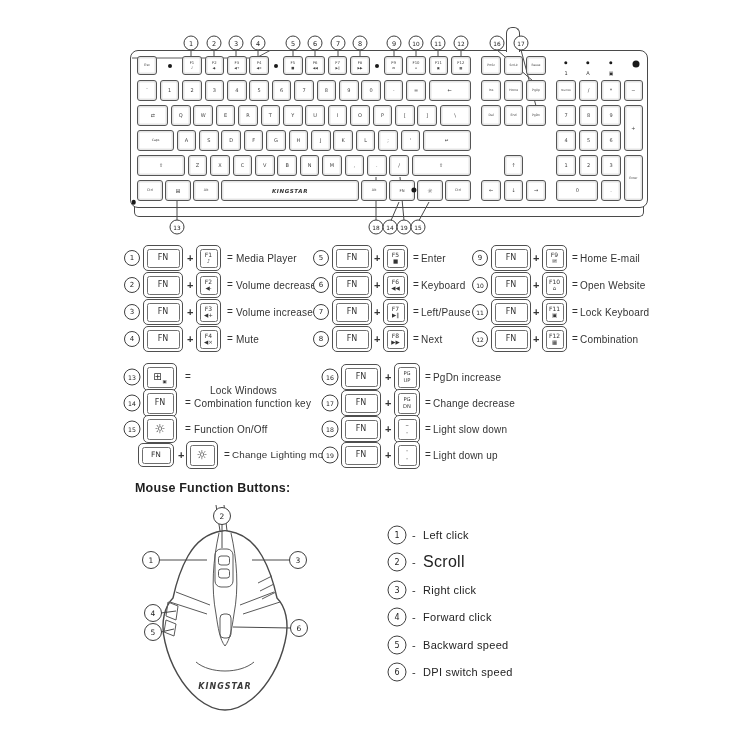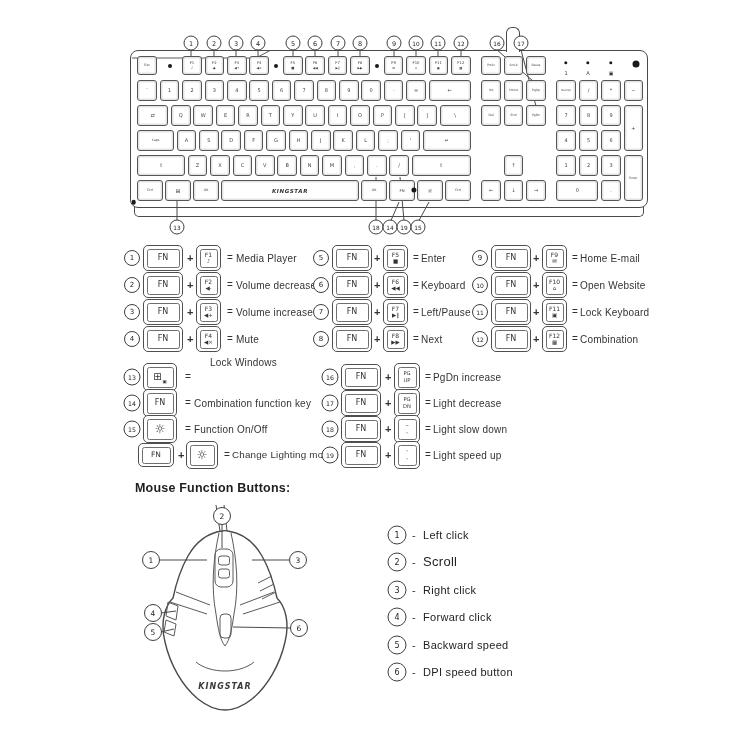--- a/index.html
+++ b/index.html
@@ -647,21 +647,21 @@
     <div class="sym" style="left: 572px; top: 339px; font-size: 10px;">=</div>
     <div class="desc" style="left: 580px; top: 339px;">Combination</div>
     <div class="co" style="left: 132px; top: 377px; width: 15px; height: 15px; font-size: 6.2px;">13</div>
     <div class="cap" style="left: 143px; top: 377px; width: 34px; height: 28px;">
       <div class="in" style="width: 27px; height: 21px; flex-direction: row;">
         <span style="font-size: 10px;">⊞</span>
         <span style="font-size: 4.5px; align-self: flex-end; margin: 0px 0px 2px 1px;">▣</span>
       </div>
     </div>
     <div class="sym" style="left: 185px; top: 377px; font-size: 10px;">=</div>
-    <div class="desc" style="left: 194px; top: 362px; padding-left: 16px;">Lock Windows</div>
+    <div class="desc" style="left: 194px; top: 390px; padding-left: 16px;">Lock Windows</div>
     <div class="co" style="left: 132px; top: 403px; width: 15px; height: 15px; font-size: 6.2px;">14</div>
     <div class="cap" style="left: 143px; top: 403px; width: 34px; height: 28px;">
       <div class="in" style="width: 27px; height: 21px;">
         <span style="font-size: 8px;">FN</span>
       </div>
     </div>
     <div class="sym" style="left: 185px; top: 403px; font-size: 10px;">=</div>
     <div class="desc" style="left: 194px; top: 403px;">Combination function key</div>
     <div class="co" style="left: 132px; top: 429px; width: 15px; height: 15px; font-size: 6.2px;">15</div>
     <div class="cap" style="left: 143px; top: 429px; width: 34px; height: 28px;">
@@ -706,21 +706,21 @@
       </div>
     </div>
     <div class="sym" style="left: 385px; top: 403px; font-size: 11px; font-weight: bold;">+</div>
     <div class="cap" style="left: 394px; top: 403px; width: 26px; height: 28px;">
       <div class="in" style="width: 19px; height: 21px;">
         <span style="font-size: 5.2px;">PG</span>
         <span style="font-size: 5.2px; margin-top: 1px;">DN</span>
       </div>
     </div>
     <div class="sym" style="left: 425px; top: 403px; font-size: 10px;">=</div>
-    <div class="desc" style="left: 433px; top: 403px;">Light decrease</div>
+    <div class="desc" style="left: 433px; top: 403px;">Change decrease</div>
     <div class="co" style="left: 330px; top: 429px; width: 15px; height: 15px; font-size: 6.2px;">18</div>
     <div class="cap" style="left: 341px; top: 429px; width: 40px; height: 26px;">
       <div class="in" style="width: 33px; height: 19px;">
         <span style="font-size: 8px;">FN</span>
       </div>
     </div>
     <div class="sym" style="left: 385px; top: 429px; font-size: 11px; font-weight: bold;">+</div>
     <div class="cap" style="left: 394px; top: 429px; width: 26px; height: 28px;">
       <div class="in" style="width: 19px; height: 21px;">
         <span style="font-size: 6.5px;">–</span>
@@ -736,38 +736,38 @@
       </div>
     </div>
     <div class="sym" style="left: 385px; top: 455px; font-size: 11px; font-weight: bold;">+</div>
     <div class="cap" style="left: 394px; top: 455px; width: 26px; height: 28px;">
       <div class="in" style="width: 19px; height: 21px;">
         <span style="font-size: 6.5px;">·</span>
         <span style="font-size: 6.5px; margin-top: 1px;">·</span>
       </div>
     </div>
     <div class="sym" style="left: 425px; top: 455px; font-size: 10px;">=</div>
-    <div class="desc" style="left: 433px; top: 455px;">Light speed up</div>
+    <div class="desc" style="left: 433px; top: 455px;">Light down up</div>
     <div class="co" style="left: 151px; top: 560px; width: 16px; height: 16px; font-size: 7.5px;">1</div>
     <div class="co" style="left: 222px; top: 516px; width: 16px; height: 16px; font-size: 7.5px;">2</div>
     <div class="co" style="left: 298px; top: 560px; width: 16px; height: 16px; font-size: 7.5px;">3</div>
     <div class="co" style="left: 153px; top: 613px; width: 16px; height: 16px; font-size: 7.5px;">4</div>
     <div class="co" style="left: 153px; top: 632px; width: 16px; height: 16px; font-size: 7.5px;">5</div>
     <div class="co" style="left: 299px; top: 628px; width: 16px; height: 16px; font-size: 7.5px;">6</div>
     <div class="co" style="left: 397px; top: 535px; width: 17px; height: 17px; font-size: 8px;">1</div>
     <div class="sym" style="left: 412px; top: 535px; font-size: 11px;">-</div>
     <div class="desc" style="left: 423px; top: 535px; font-size: 11px; letter-spacing: 0.3px; color: rgb(34, 34, 34);">Left click</div>
     <div class="co" style="left: 397px; top: 562px; width: 17px; height: 17px; font-size: 8px;">2</div>
     <div class="sym" style="left: 412px; top: 562px; font-size: 11px;">-</div>
-    <div class="desc" style="left: 423px; top: 562px; font-size: 13px; letter-spacing: 0.3px; color: rgb(34, 34, 34);">Scroll</div>
+    <div class="desc" style="left: 423px; top: 562px; font-size: 16px; letter-spacing: 0.3px; color: rgb(34, 34, 34);">Scroll</div>
     <div class="co" style="left: 397px; top: 590px; width: 17px; height: 17px; font-size: 8px;">3</div>
     <div class="sym" style="left: 412px; top: 590px; font-size: 11px;">-</div>
     <div class="desc" style="left: 423px; top: 590px; font-size: 11px; letter-spacing: 0.3px; color: rgb(34, 34, 34);">Right click</div>
     <div class="co" style="left: 397px; top: 617px; width: 17px; height: 17px; font-size: 8px;">4</div>
     <div class="sym" style="left: 412px; top: 617px; font-size: 11px;">-</div>
     <div class="desc" style="left: 423px; top: 617px; font-size: 11px; letter-spacing: 0.3px; color: rgb(34, 34, 34);">Forward click</div>
     <div class="co" style="left: 397px; top: 645px; width: 17px; height: 17px; font-size: 8px;">5</div>
     <div class="sym" style="left: 412px; top: 645px; font-size: 11px;">-</div>
     <div class="desc" style="left: 423px; top: 645px; font-size: 11px; letter-spacing: 0.3px; color: rgb(34, 34, 34);">Backward speed</div>
     <div class="co" style="left: 397px; top: 672px; width: 17px; height: 17px; font-size: 8px;">6</div>
     <div class="sym" style="left: 412px; top: 672px; font-size: 11px;">-</div>
-    <div class="desc" style="left: 423px; top: 672px; font-size: 11px; letter-spacing: 0.3px; color: rgb(34, 34, 34);">DPI speed button</div>
+    <div class="desc" style="left: 423px; top: 672px; font-size: 11px; letter-spacing: 0.3px; color: rgb(34, 34, 34);">DPI switch speed</div>
   </div>
 
 </body></html>

